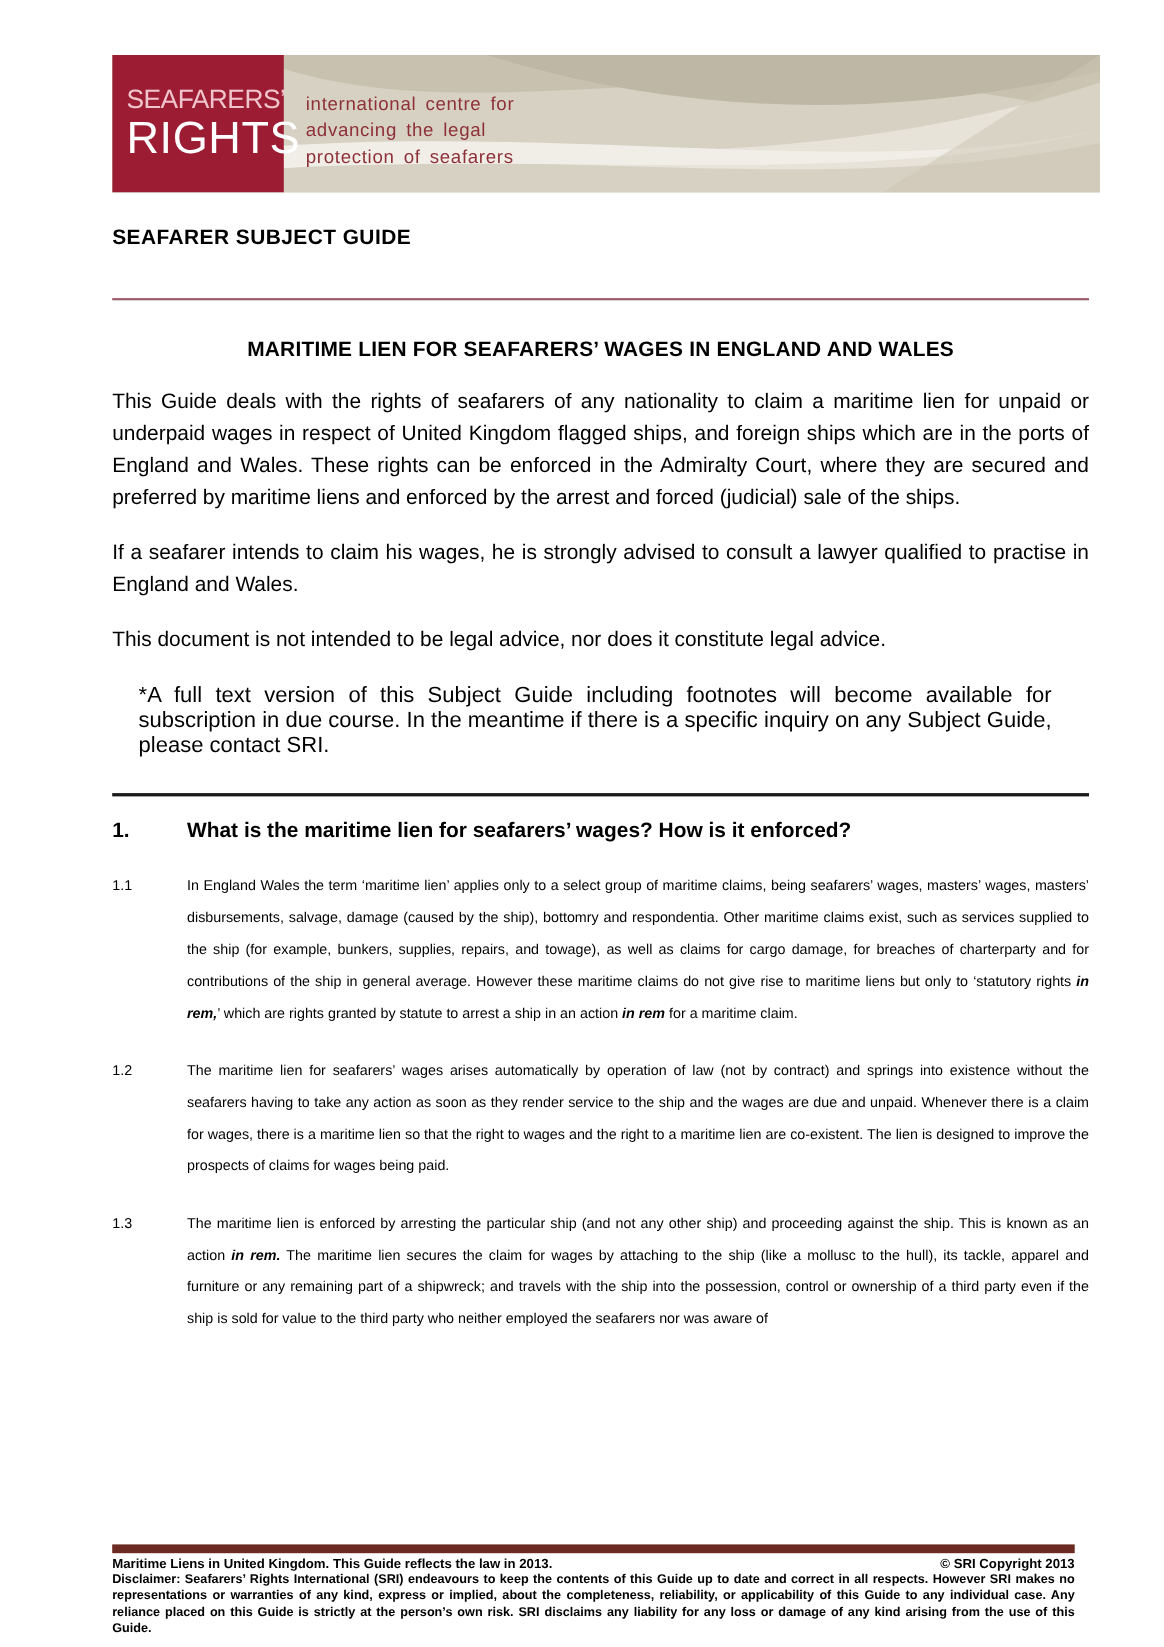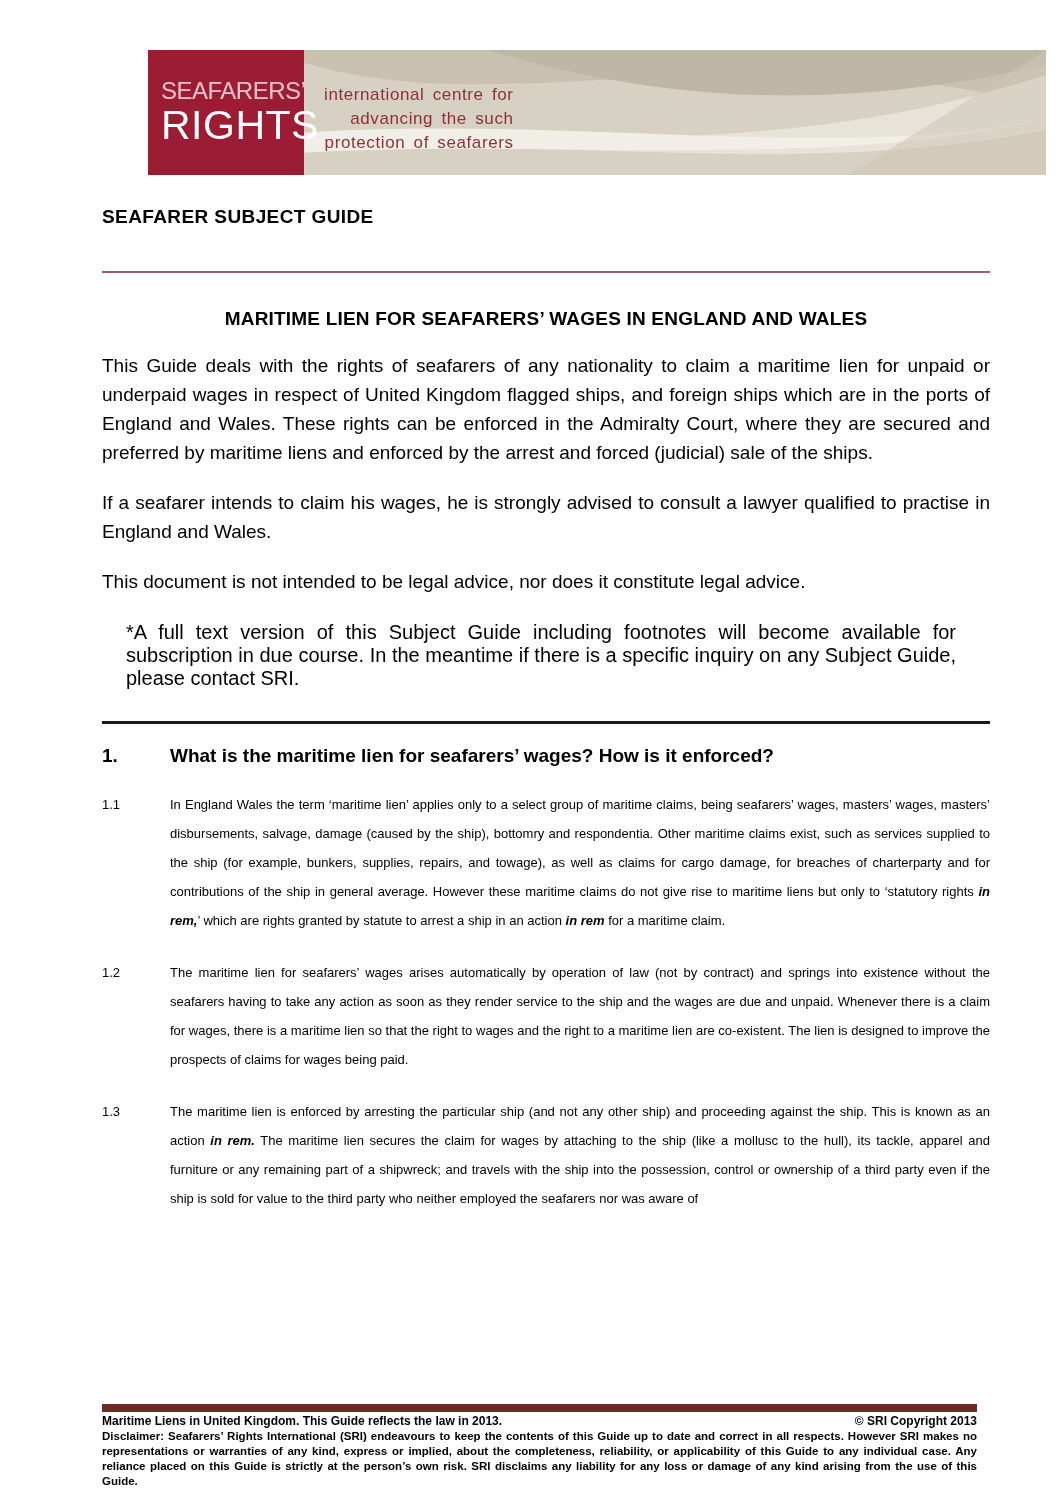--- a/index.html
+++ b/index.html
@@ -8,41 +8,41 @@
     width:1058px; height:1497px; position:relative; overflow:hidden;
     font-family:"Liberation Sans", sans-serif;
     color:var(--body_text, #000);
   }
   .page { position:absolute; inset:0; }
   .content { margin-left:102px; margin-right:68px; }
 
   
   .banner {
     position:relative; margin-top:50px; width:898px; height:125px;
-    background:var(--banner_bg, #d7d1c3); overflow:hidden;margin-left:46px;
+    background:var(--banner_bg, #d7d1c3); overflow:hidden;
   }
   .banner-art { position:absolute; inset:0; }
   .logo-box {
     position:absolute; left:0; top:0; width:156px; height:125px;
     background:var(--logo_bg, #9c1d33);
     display:flex; flex-direction:column; justify-content:center;
     padding-left:13px; line-height:1;
   }
   .logo-line1 {
     color:var(--logo_text_top, #f0c4cc); font-size:24px; letter-spacing:-0.5px;
     font-weight:400;
   }
   .logo-line2 {
     color:var(--logo_text_bottom, #ffffff); font-size:41px; letter-spacing:0.5px;
     font-weight:400; margin-top:2px;
   }
   .tagline {
     position:absolute; left:176px; top:33px;
     color:var(--tagline_text, #8e3038);
-    font-size:17px; line-height:24px; letter-spacing:0.6px; word-spacing:3px;text-align:right;
+    font-size:17px; line-height:24px; letter-spacing:0.6px; word-spacing:3px;
   }
 
   
   .kicker { margin-top:31px; font-size:19px; font-weight:bold; letter-spacing:0.4px; }
   .thin-rule { margin-top:43px; border-top:2px solid var(--thin_rule, #9d5b68); }
   .doc-title { margin-top:35px; text-align:center; font-size:19px; font-weight:bold; letter-spacing:0.2px; }
 
   
   .body-p { margin-top:21px; font-size:19px; line-height:29px; text-align:justify; }
   .footnote {
@@ -82,21 +82,21 @@
         <path d="M0,125 C260,55 560,135 898,25 L898,80 C600,140 300,60 0,125 Z" fill="#e7e3d9"></path>
         <path d="M0,102 C310,42 660,122 898,68 C650,132 300,72 0,118 Z" fill="#f1eee8"></path>
         <path d="M700,125 C790,70 850,30 898,0 L898,125 Z" fill="#cdc6b6" opacity="0.55"></path>
       </svg>
       <div class="logo-box">
         <div class="logo-line1">SEAFARERS’</div>
         <div class="logo-line2">RIGHTS</div>
       </div>
       <div class="tagline">
         <div>international centre for</div>
-        <div>advancing the such</div>
+        <div>advancing the legal</div>
         <div>protection of seafarers</div>
       </div>
     </div>
 
     <div class="kicker">SEAFARER SUBJECT GUIDE</div>
 
     <div class="thin-rule"></div>
 
     <div class="doc-title">MARITIME LIEN FOR SEAFARERS’ WAGES IN ENGLAND AND WALES</div>
 

